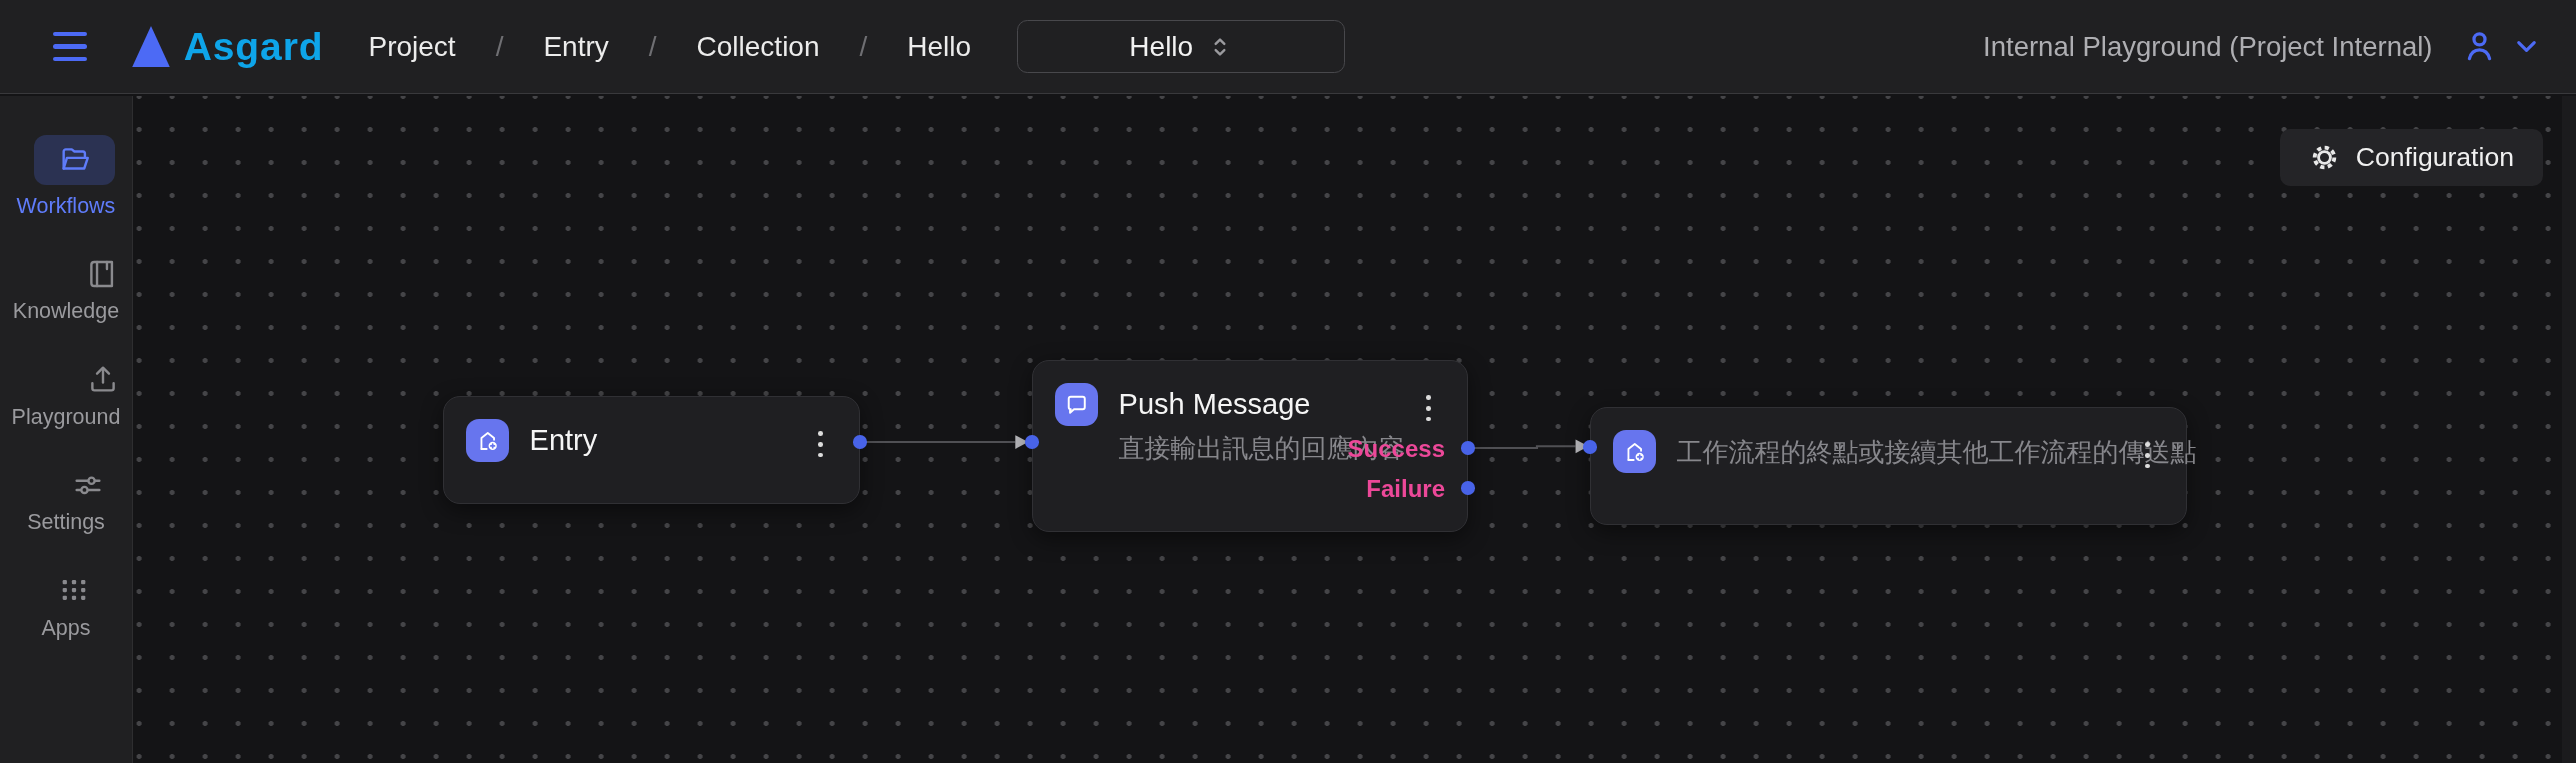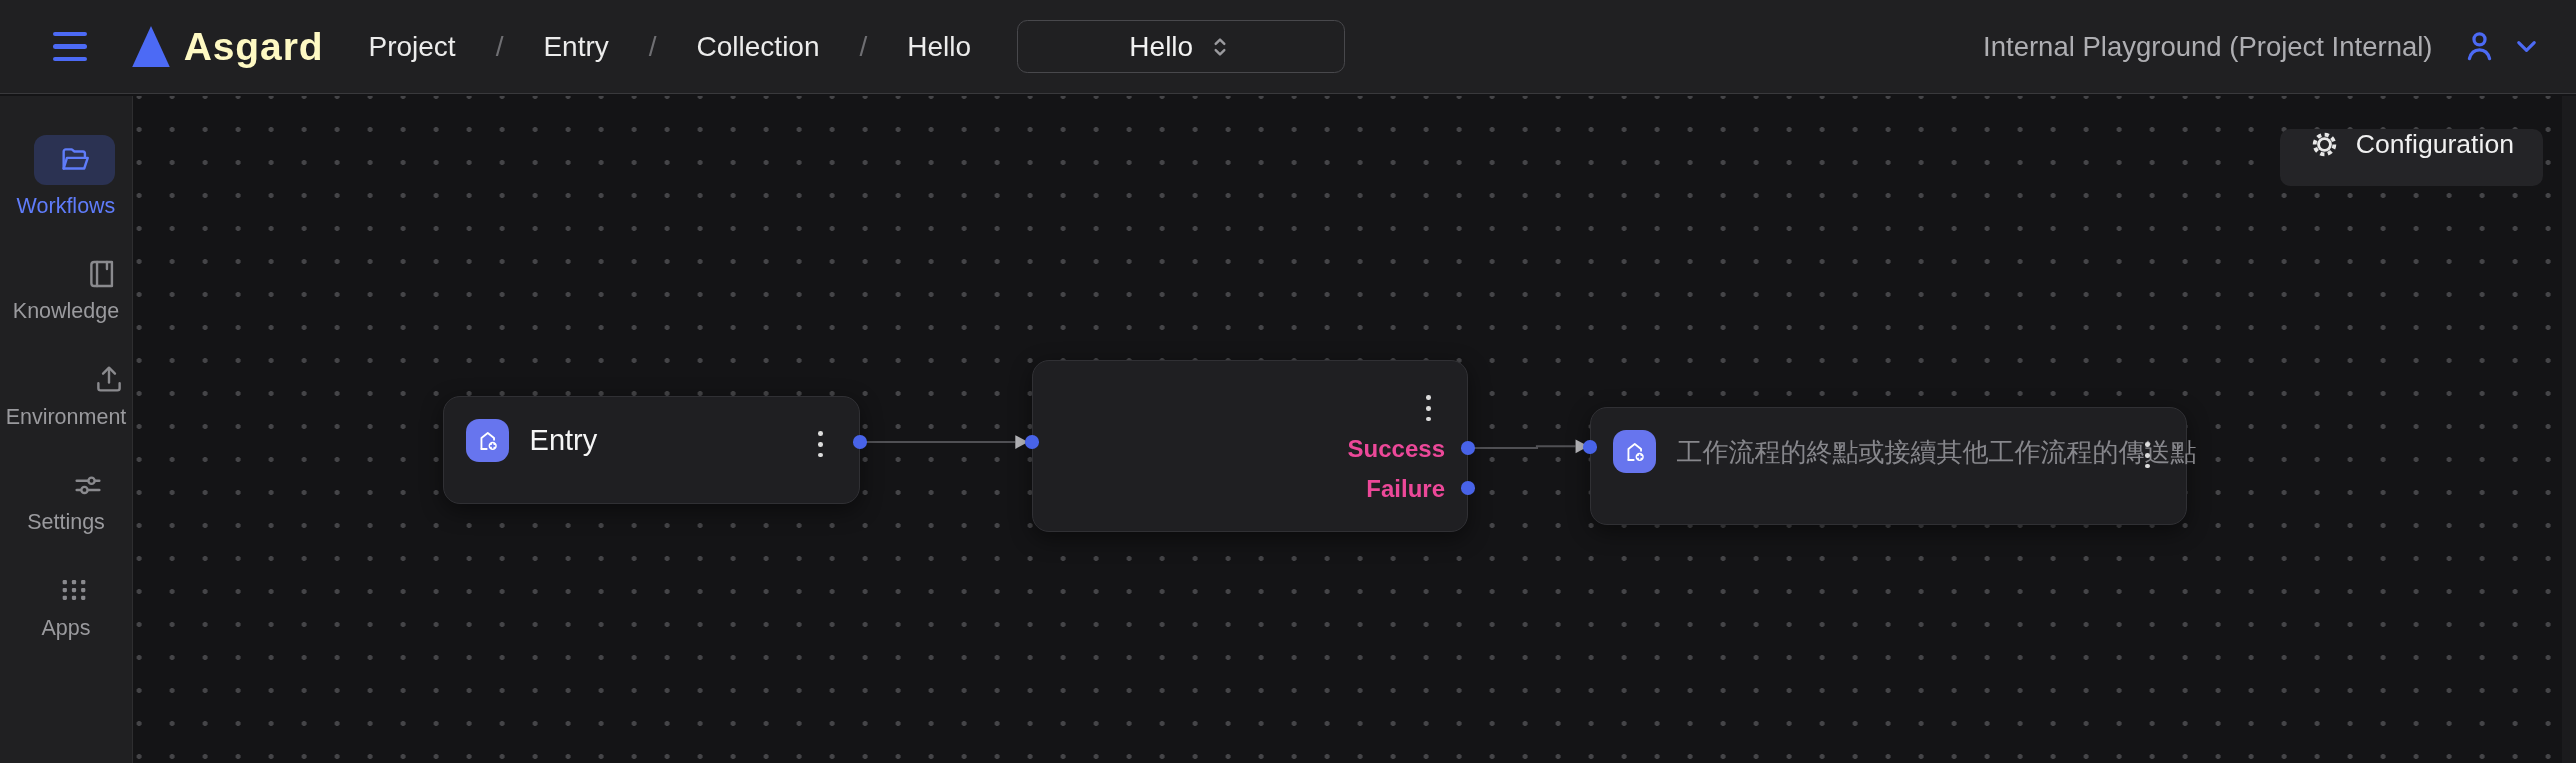--- a/index.html
+++ b/index.html
@@ -10,21 +10,21 @@
   .header {
     position:absolute; left:0; top:0; width:2576px; height:94px;
     background:#202022; border-bottom:1.7px solid #39393c;
     display:flex; align-items:center; z-index:10;
   }
   .hamburger { margin-left:53px; width:36px; height:29px; display:flex;
     flex-direction:column; justify-content:space-between; cursor:pointer; background:none; border:none; }
   .hamburger span { display:block; width:34px; height:4.3px; border-radius:2.6px; background:#4c6af5; }
   .logo { display:flex; align-items:center; margin-left:43px; }
   .logo-triangle { width:38px; height:41px; margin-right:13.7px; }
-  .logo-text { font-size:39px; font-weight:700; color:#fef9c3; letter-spacing:0.9px; }
+  .logo-text { font-size:39px; font-weight:700; color:#0ea5e9; letter-spacing:0.9px; }
   .breadcrumb { display:flex; align-items:center; margin-left:45px; gap:40px; font-size:28px; color:#ececec; }
   .breadcrumb .crumb { cursor:pointer; }
   .breadcrumb .sep { color:#6f6f73; }
   .wf-select {
     margin-left:46px; width:328px; height:53px; border:1.7px solid #48484c; border-radius:10.3px;
     background:transparent; display:flex; align-items:center; justify-content:center; gap:13.7px;
     color:#f2f2f2; font-size:28px; cursor:pointer;
   }
   .updown-icon { width:26px; height:26px; }
   .right-cluster { margin-left:auto; margin-right:34px; display:flex; align-items:center; }
@@ -50,21 +50,21 @@
   .canvas {
     position:absolute; left:135px; top:96px; width:2441px; height:668px;
     background-color:#141416;
     background-image:radial-gradient(circle, #454548 2.2px, transparent 2.6px);
     background-size:33px 33px; background-position:20.6px 17px;
   }
   .right-strip { position:absolute; right:0; top:0; bottom:0; width:13.7px;
     background:rgba(255,255,255,0.03); }
   .config-btn {
     position:absolute; right:33px; top:33px; height:57px; padding:0 29px;
-    background:#242427; border:none; border-radius:10.3px; display:flex; align-items:flex-start; gap:15.4px;
+    background:#242427; border:none; border-radius:10.3px; display:flex; align-items:center; gap:15.4px;
     color:#f0f0f0; font-size:26.6px; cursor:pointer; z-index:5;
   }
   .gear-icon { width:31px; height:31px; }
 
   .edges { position:absolute; left:0; top:0; width:2441px; height:668px; z-index:1; }
 
   
   .node {
     position:absolute; background:#1f1f22; border:1.7px solid #303034; border-radius:17px;
     box-shadow:0 6.9px 22px rgba(0,0,0,0.45); z-index:2; cursor:grab;
@@ -154,21 +154,21 @@
         <path d="M15.5 3.5v5"></path>
     </svg>
     <span class="side-label">Knowledge</span>
   </div>
   <div class="side-item">
     <svg class="side-icon" viewBox="0 0 24 24" fill="none" stroke="currentColor" stroke-width="1.7" stroke-linecap="round" stroke-linejoin="round">
       <path d="M12 14.5V4.5"></path>
         <path d="M7.8 8.2 12 4l4.2 4.2"></path>
       <path d="M4.5 15v3.5A1.5 1.5 0 0 0 6 20h12a1.5 1.5 0 0 0 1.5-1.5V15"></path>
     </svg>
-    <span class="side-label">Environment</span>
+    <span class="side-label">Playground</span>
   </div>
   <div class="side-item">
     <svg class="side-icon" viewBox="0 0 24 24" fill="none" stroke="currentColor" stroke-width="1.7" stroke-linecap="round">
       <path d="M4 9h16"></path>
         <circle cx="14.5" cy="9" r="2.2" fill="#202022"></circle>
       <path d="M4 15.5h16"></path>
         <circle cx="9.5" cy="15.5" r="2.2" fill="#202022"></circle>
     </svg>
     <span class="side-label">Settings</span>
   </div>
@@ -224,20 +224,31 @@
     </div>
     <button class="kebab">
         <i></i>
         <i></i>
         <i></i>
       </button>
     <span class="port port-out-entry"></span>
   </section>
 
   <section class="node node-push">
+    <div class="node-body">
+      <div class="node-icon">
+        <svg viewBox="0 0 24 24" fill="none" stroke="#ffffff" stroke-width="1.7" stroke-linecap="round" stroke-linejoin="round">
+          <path d="M6.8 5h10.4A1.8 1.8 0 0 1 19 6.8v7.4a1.8 1.8 0 0 1-1.8 1.8H9.6L6.2 19v-3H6.8A1.8 1.8 0 0 1 5 14.2V6.8A1.8 1.8 0 0 1 6.8 5z"></path>
+        </svg>
+      </div>
+      <div class="node-texts">
+        <div class="node-title">Push Message</div>
+        <div class="node-subtitle">直接輸出訊息的回應內容</div>
+      </div>
+    </div>
     <button class="kebab">
         <i></i>
         <i></i>
         <i></i>
       </button>
     <span class="port-label label-success">Success</span>
     <span class="port-label label-failure">Failure</span>
     <span class="port port-in-push"></span>
     <span class="port port-success"></span>
     <span class="port port-failure"></span>

